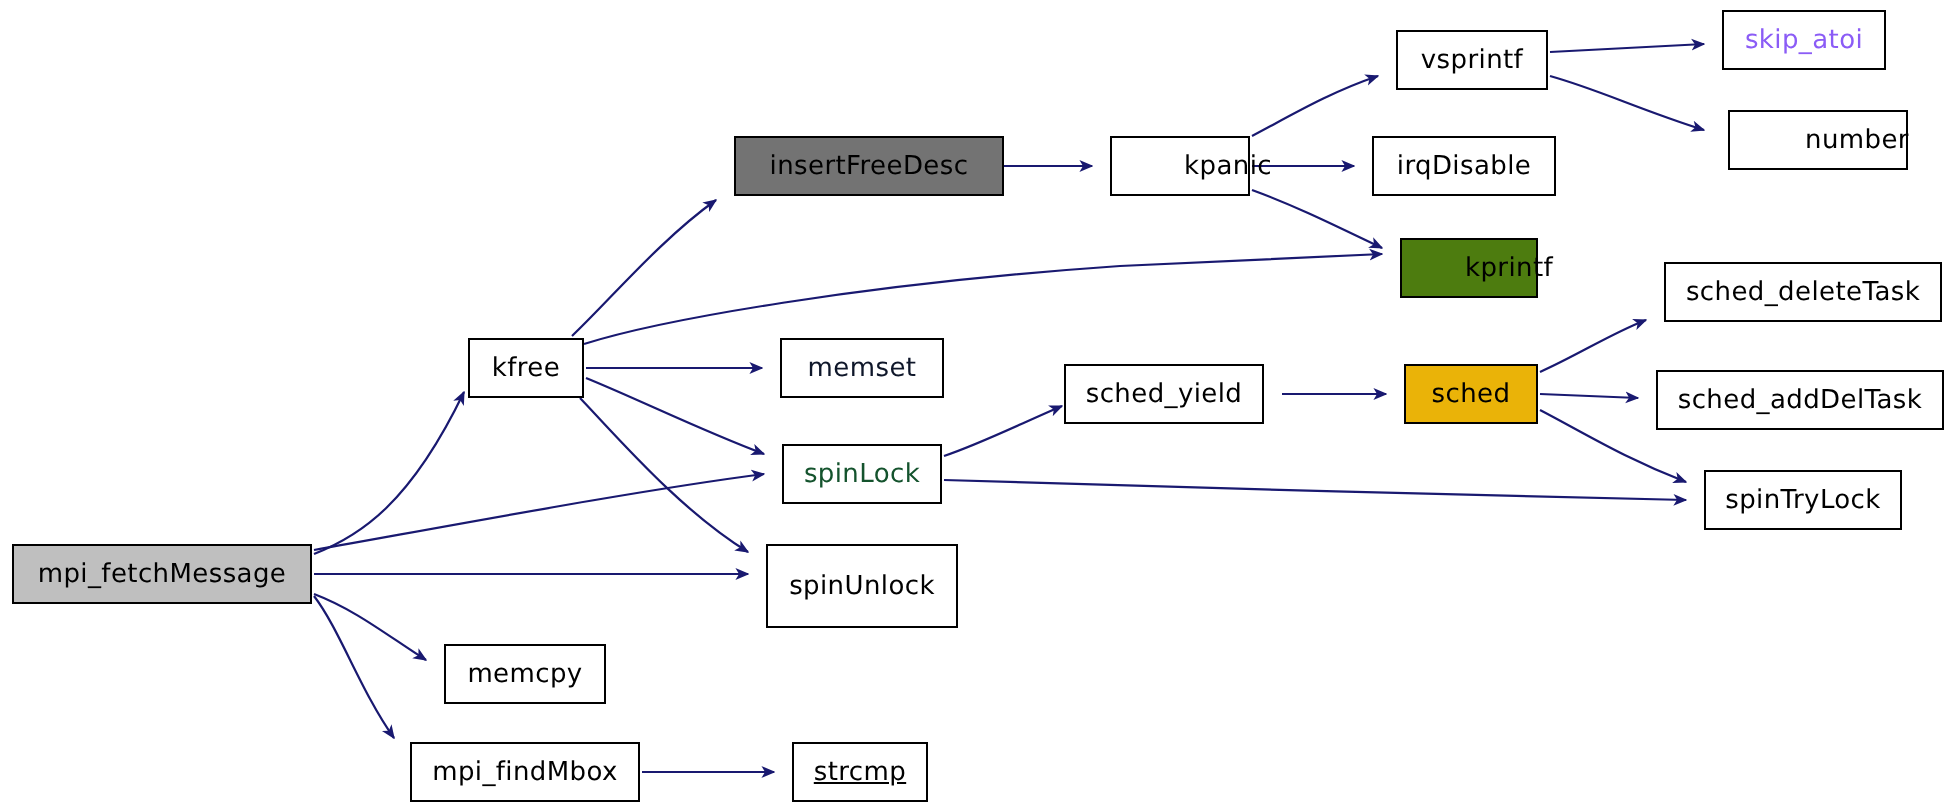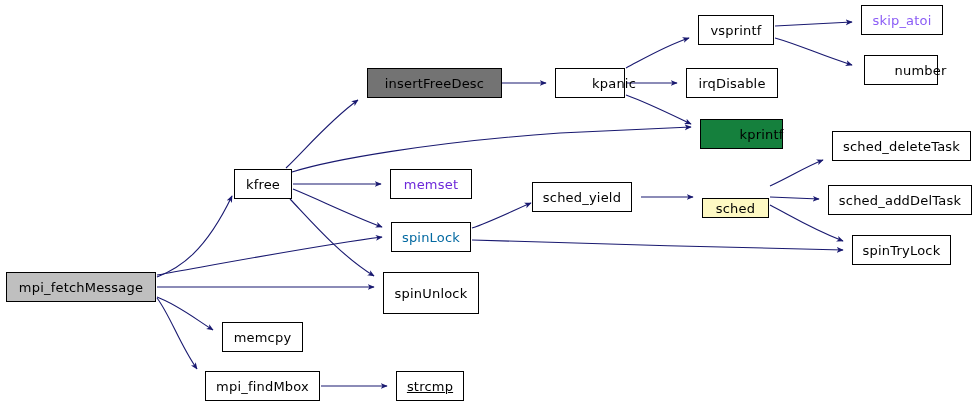--- a/index.html
+++ b/index.html
@@ -88,53 +88,53 @@
       <div class="node" style="left: 222px; top: 322px; width: 81px; height: 30px; background: rgb(255, 255, 255); border-color: rgb(0, 0, 0);">
         <span class="node-label" style="color: rgb(0, 0, 0);">memcpy</span>
       </div>
       <div class="node" style="left: 205px; top: 371px; width: 115px; height: 30px; background: rgb(255, 255, 255); border-color: rgb(0, 0, 0);">
         <span class="node-label" style="color: rgb(0, 0, 0);">mpi_findMbox</span>
       </div>
       <div class="node" style="left: 367px; top: 68px; width: 135px; height: 30px; background: #737373; border-color: rgb(0, 0, 0);">
         <span class="node-label" style="color: rgb(0, 0, 0);">insertFreeDesc</span>
       </div>
       <div class="node" style="left: 390px; top: 169px; width: 82px; height: 30px; background: rgb(255, 255, 255); border-color: rgb(0, 0, 0);">
-        <span class="node-label" style="color: #6d28d9;">memset</span>
+        <span class="node-label" style="color: #0f172a;">memset</span>
       </div>
       <div class="node" style="left: 391px; top: 222px; width: 80px; height: 30px; background: rgb(255, 255, 255); border-color: rgb(0, 0, 0);">
-        <span class="node-label" style="color: #0369a1;">spinLock</span>
+        <span class="node-label" style="color: #14532d;">spinLock</span>
       </div>
       <div class="node" style="left: 383px; top: 272px; width: 96px; height: 42px; background: rgb(255, 255, 255); border-color: rgb(0, 0, 0);">
         <span class="node-label" style="color: rgb(0, 0, 0);">spinUnlock</span>
       </div>
       <div class="node" style="left: 396px; top: 371px; width: 68px; height: 30px; background: rgb(255, 255, 255); border-color: rgb(0, 0, 0);">
         <span class="node-label" style="color: rgb(0, 0, 0); text-decoration: underline;">strcmp</span>
       </div>
       <div class="node" style="left: 555px; top: 68px; width: 70px; height: 30px; background: rgb(255, 255, 255); border-color: rgb(0, 0, 0); padding-left: 48px;">
         <span class="node-label" style="color: rgb(0, 0, 0);">kpanic</span>
       </div>
       <div class="node" style="left: 532px; top: 182px; width: 100px; height: 30px; background: rgb(255, 255, 255); border-color: rgb(0, 0, 0);">
         <span class="node-label" style="color: rgb(0, 0, 0);">sched_yield</span>
       </div>
       <div class="node" style="left: 698px; top: 15px; width: 76px; height: 30px; background: rgb(255, 255, 255); border-color: rgb(0, 0, 0);">
         <span class="node-label" style="color: rgb(0, 0, 0);">vsprintf</span>
       </div>
       <div class="node" style="left: 686px; top: 68px; width: 92px; height: 30px; background: rgb(255, 255, 255); border-color: rgb(0, 0, 0); text-align: center;">
         <span class="node-label" style="color: rgb(0, 0, 0);">irqDisable</span>
       </div>
-      <div class="node" style="left: 700px; top: 119px; width: 83px; height: 30px; background: #15803d; border-color: rgb(0, 0, 0); padding-left: 40px;">
+      <div class="node" style="left: 700px; top: 119px; width: 69px; height: 30px; background: #4d7c0f; border-color: rgb(0, 0, 0); padding-left: 40px;">
         <span class="node-label" style="color: rgb(0, 0, 0);">kprintf</span>
       </div>
-      <div class="node" style="left: 702px; top: 198px; width: 67px; height: 20px; background: #fef9c3; border-color: rgb(0, 0, 0);">
+      <div class="node" style="left: 702px; top: 182px; width: 67px; height: 30px; background: #eab308; border-color: rgb(0, 0, 0);">
         <span class="node-label" style="color: rgb(0, 0, 0);">sched</span>
       </div>
       <div class="node" style="left: 861px; top: 5px; width: 82px; height: 30px; background: rgb(255, 255, 255); border-color: rgb(0, 0, 0);">
         <span class="node-label" style="color: #8b5cf6;">skip_atoi</span>
       </div>
-      <div class="node" style="left: 864px; top: 55px; width: 74px; height: 30px; background: rgb(255, 255, 255); border-color: rgb(0, 0, 0); padding-left: 39px;">
+      <div class="node" style="left: 864px; top: 55px; width: 90px; height: 30px; background: rgb(255, 255, 255); border-color: rgb(0, 0, 0); padding-left: 39px;">
         <span class="node-label" style="color: rgb(0, 0, 0);">number</span>
       </div>
       <div class="node" style="left: 832px; top: 131px; width: 139px; height: 30px; background: rgb(255, 255, 255); border-color: rgb(0, 0, 0);">
         <span class="node-label" style="color: rgb(0, 0, 0);">sched_deleteTask</span>
       </div>
       <div class="node" style="left: 828px; top: 185px; width: 144px; height: 30px; background: rgb(255, 255, 255); border-color: rgb(0, 0, 0);">
         <span class="node-label" style="color: rgb(0, 0, 0);">sched_addDelTask</span>
       </div>
       <div class="node" style="left: 852px; top: 235px; width: 99px; height: 30px; background: rgb(255, 255, 255); border-color: rgb(0, 0, 0);">
         <span class="node-label" style="color: rgb(0, 0, 0);">spinTryLock</span>

